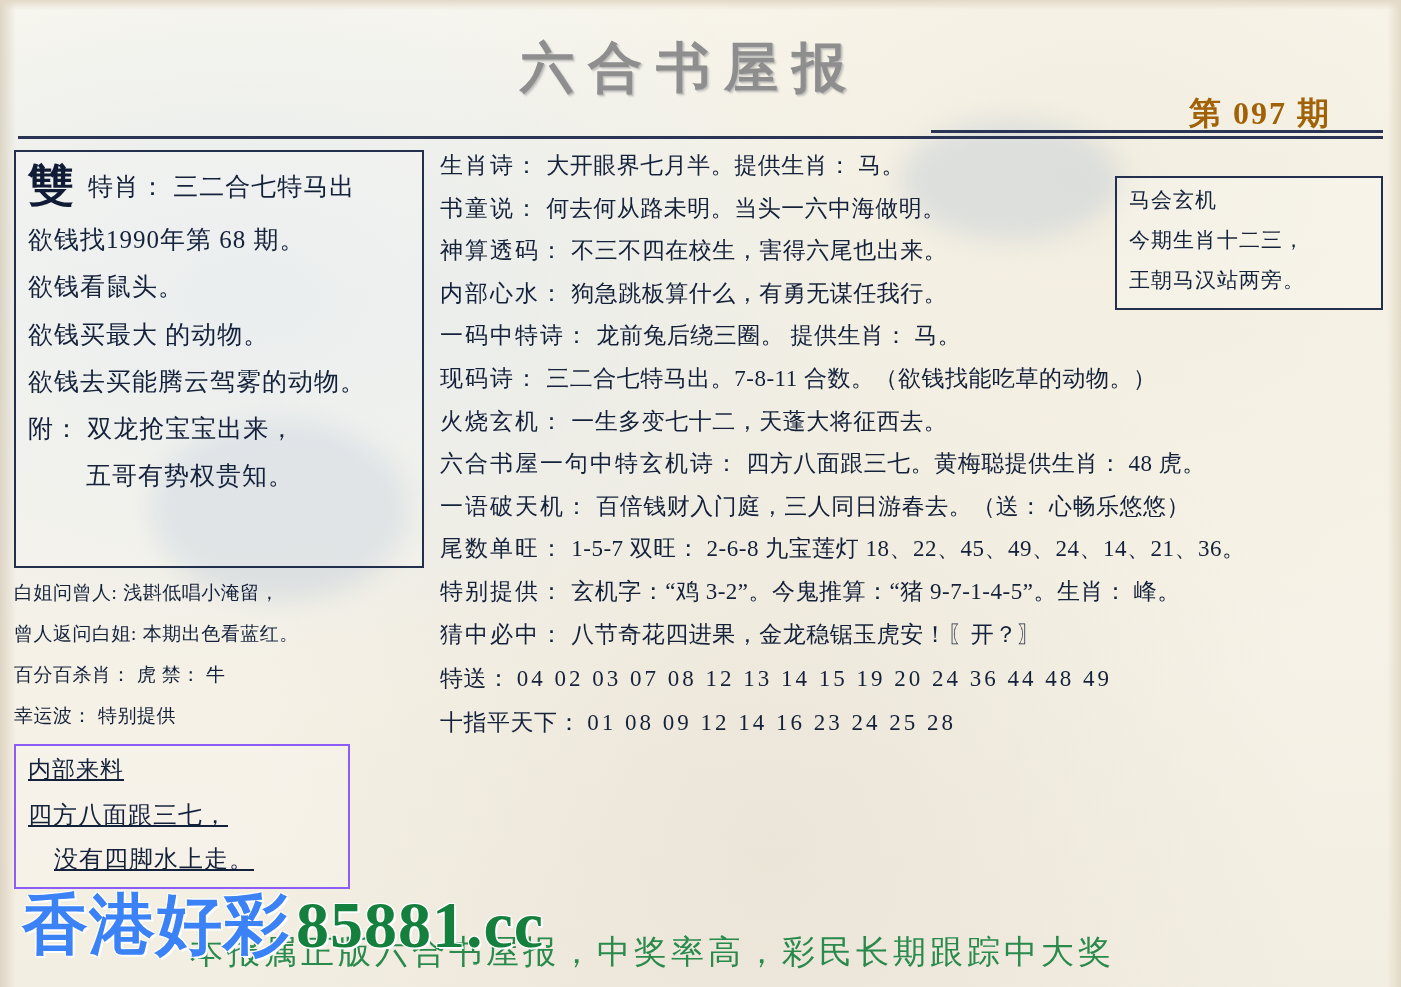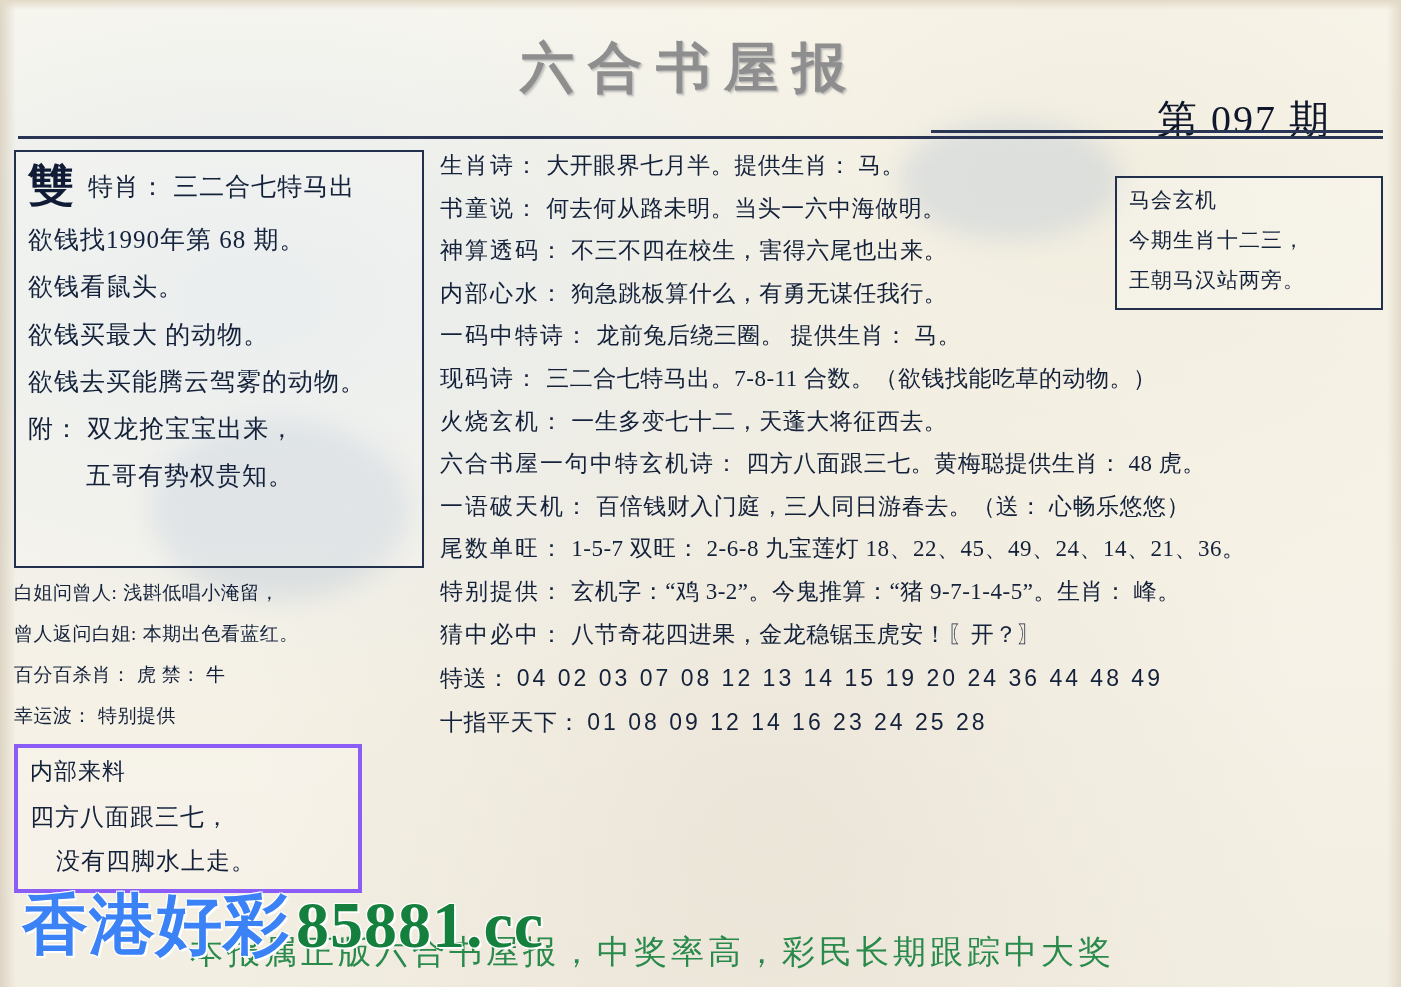--- a/index.html
+++ b/index.html
@@ -61,23 +61,23 @@
     font-weight: bold;
     color: #8e8e8e;
     text-shadow: 1px 1px 0 #bdbdbd, 2px 2px 2px rgba(120,120,120,.35);
     font-family: "DejaVu Serif", serif;
     white-space: nowrap;
   }
   .issue {
     position: absolute;
     right: 70px;
     top: 78px;
-    font-size: 40px;
-    font-weight: normal;
-    color: #0f172a;
+    font-size: 32px;
+    font-weight: bold;
+    color: #a16207;
     letter-spacing: 2px;
     white-space: nowrap;
   }
   .rule-top {
     position: absolute;
     left: 18px;
     right: 18px;
     top: 136px;
     height: 3px;
     background: #2a3555;
@@ -138,24 +138,25 @@
     letter-spacing: .5px;
   }
   .small-line .k {
     font-weight: normal;
   }
   .small-line .v {
     margin-left: 6px;
   }
   .inner-box {
     margin-top: 6px;
-    border: 4px solid #8b5cf6;
+    border: 2px solid #8b5cf6;
     width: 318px;
-    padding: 8px 10px 12px 12px;
+    padding: 8px 2px 12px 12px;
     background: rgba(255,255,255,0.18);
+    text-decoration: underline;
   }
   .inner-box .t {
     font-size: 23px;
     letter-spacing: 1px;
   }
   .inner-box .l {
     font-size: 24px;
     margin-top: 14px;
     letter-spacing: 1px;
   }
@@ -183,21 +184,21 @@
   .row .label {
     letter-spacing: 2px;
   }
   .num-row {
     font-size: 23px;
     margin-bottom: 13px;
     letter-spacing: .5px;
   }
   .num-row .nums {
     letter-spacing: 3px;
-    font-family: Liberation Sans, sans-serif;
+    font-family: Liberation Serif, serif;
   }
 
   
   .mini-box {
     position: absolute;
     right: 18px;
     top: 176px;
     width: 228px;
     border: 2px solid #22304e;
     padding: 8px 24px 12px 12px;

